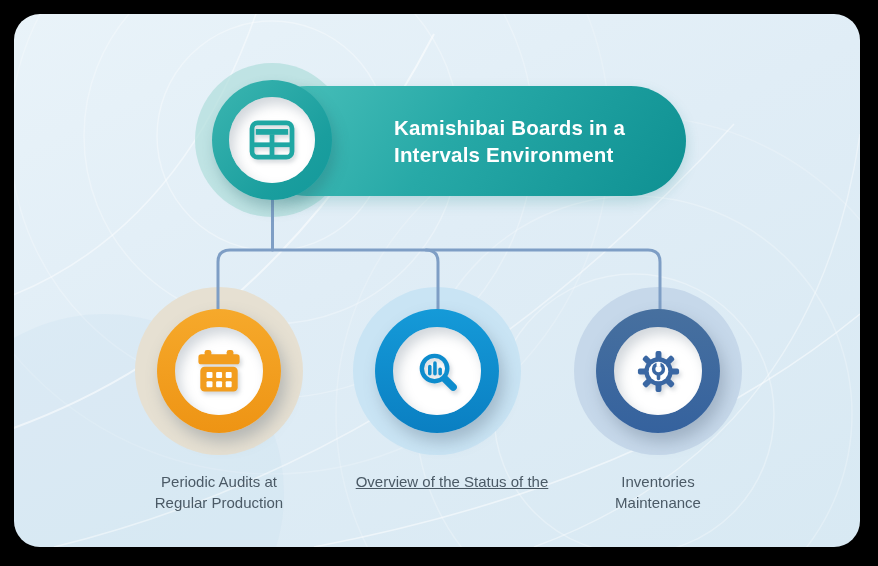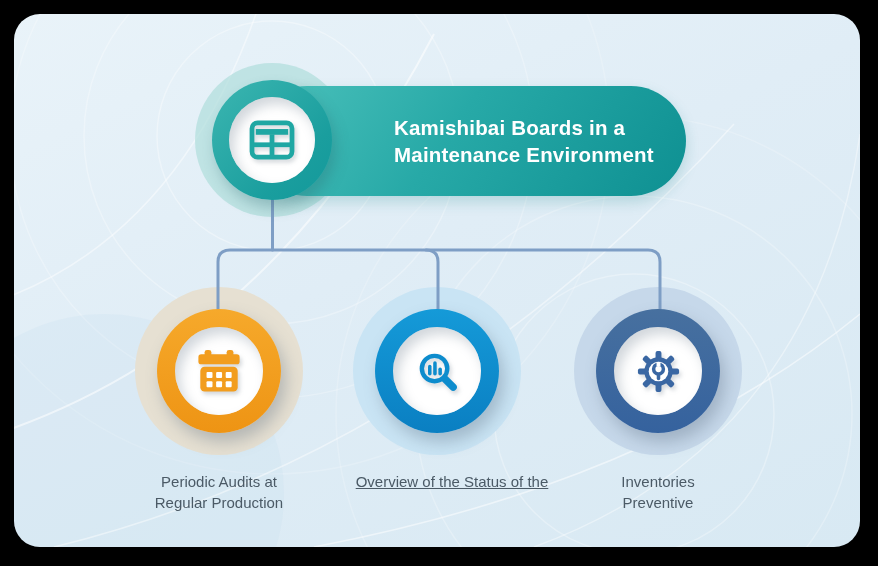--- a/index.html
+++ b/index.html
@@ -92,21 +92,21 @@
       <path d="M258.5,184 L258.5,236"></path>
       <path d="M204,296 L204,248 Q204,236 216,236 L634,236 Q646,236 646,248 L646,296"></path>
       <path d="M412,236 Q424,236 424,248 L424,296"></path>
     </g>
   </svg>
 
   <div class="header-halo"></div>
 
   <div class="header-pill">
     <div class="header-title-line">Kamishibai Boards in a</div>
-    <div class="header-title-line">Maintenance Environment</div>
+    <div class="header-title-line">Intervals Environment</div>
   </div>
 
   <div class="icon-ring ring-header">
     <div class="inner-circle">
       <svg width="46" height="40" viewBox="0 0 48 42">
         <rect x="3" y="3" width="42" height="36" rx="6" fill="none" stroke="#1FA7A3" stroke-width="5"></rect>
         <rect x="7" y="9.5" width="34" height="6" fill="#1FA7A3"></rect>
         <rect x="21.5" y="15" width="5" height="24" fill="#1FA7A3"></rect>
         <rect x="5" y="23.5" width="38" height="5" fill="#1FA7A3"></rect>
       </svg>
@@ -174,16 +174,16 @@
         </g>
         <circle cx="24" cy="24" r="10" fill="#ffffff"></circle>
         <circle cx="24" cy="21.5" r="5" fill="none" stroke="#3A67A3" stroke-width="3.6"></circle>
         <rect x="22" y="14.2" width="4" height="4.6" fill="#ffffff"></rect>
         <rect x="22.2" y="25.5" width="3.6" height="7.5" rx="1.8" fill="#3A67A3"></rect>
       </svg>
     </div>
   </div>
   <div class="node-label label-3">
     <span>Inventories</span><br>
-    <span>Preventive</span>
+    <span>Maintenance</span>
   </div>
 
 </div>
 
 </body></html>

